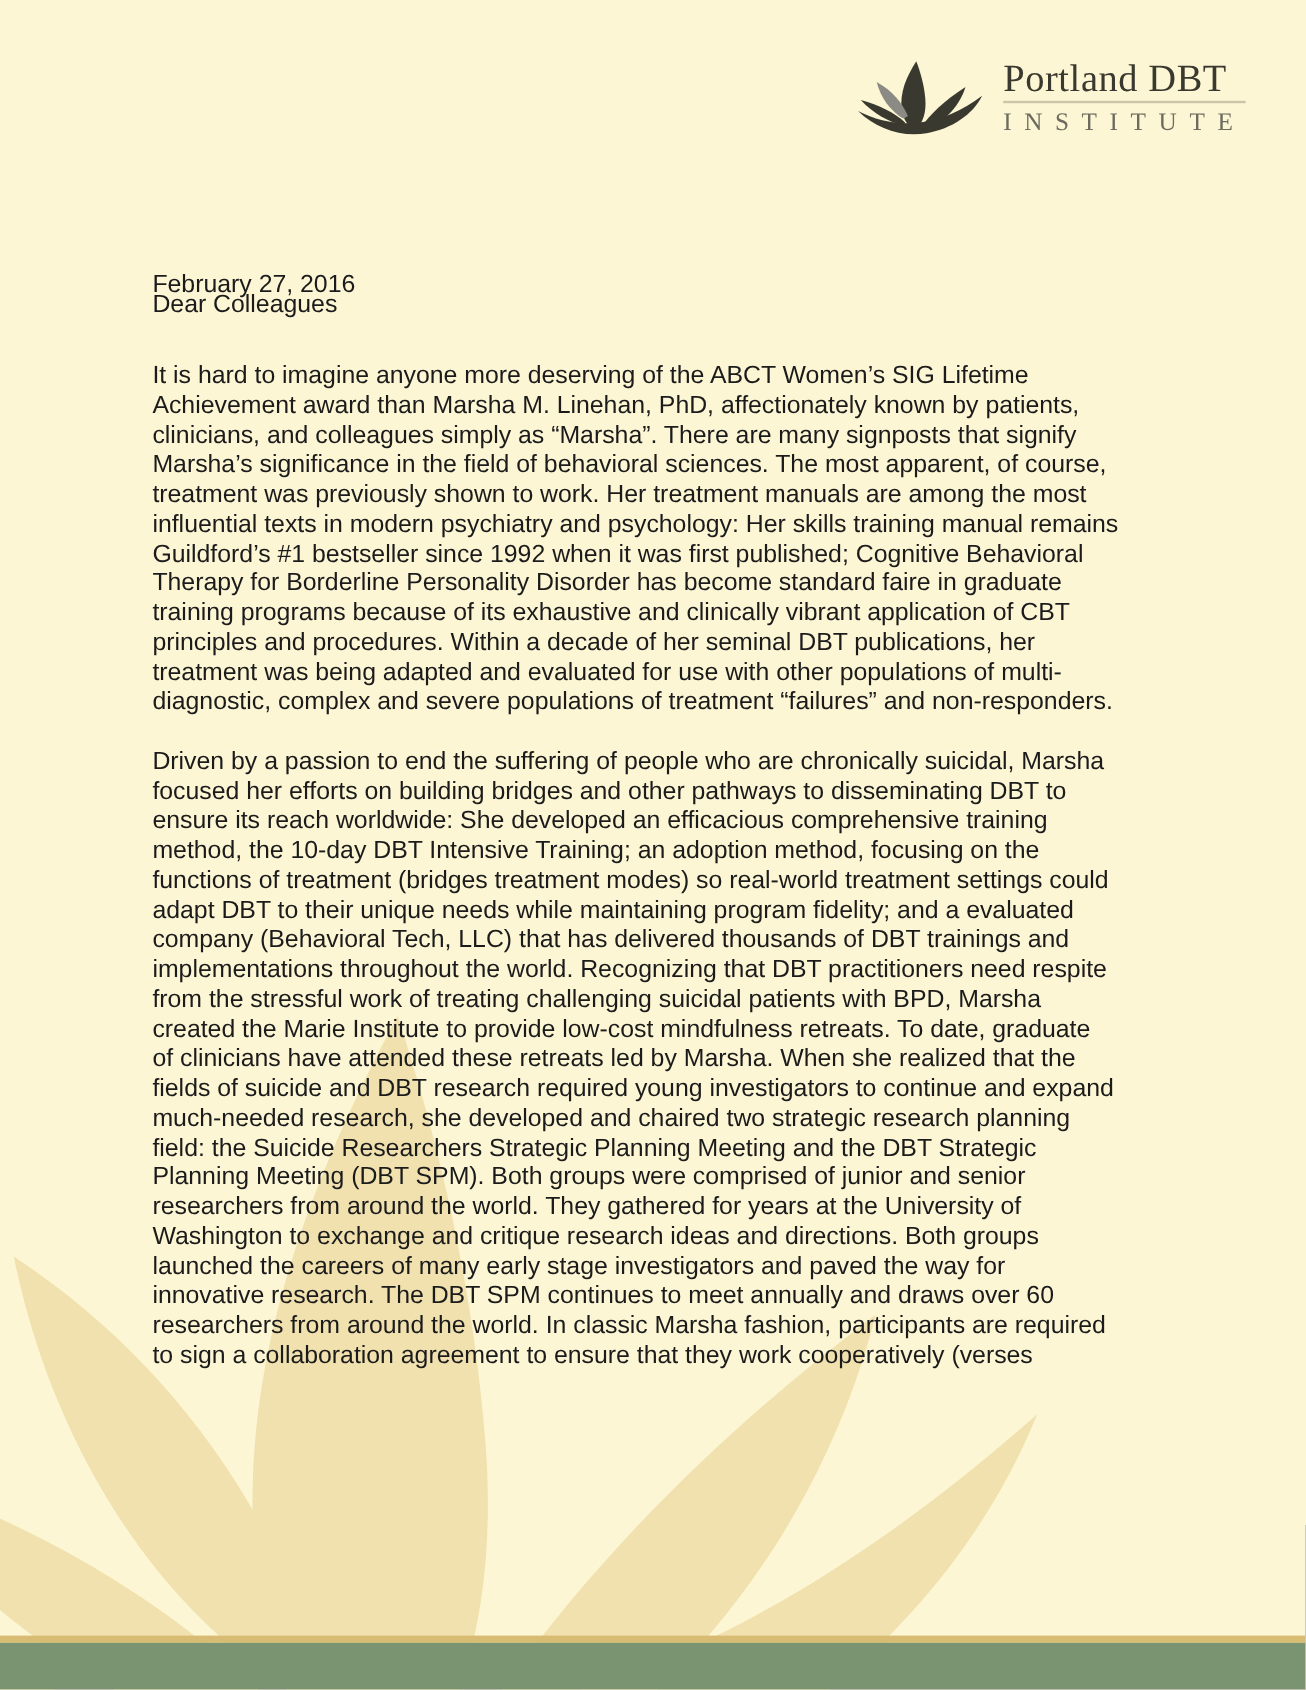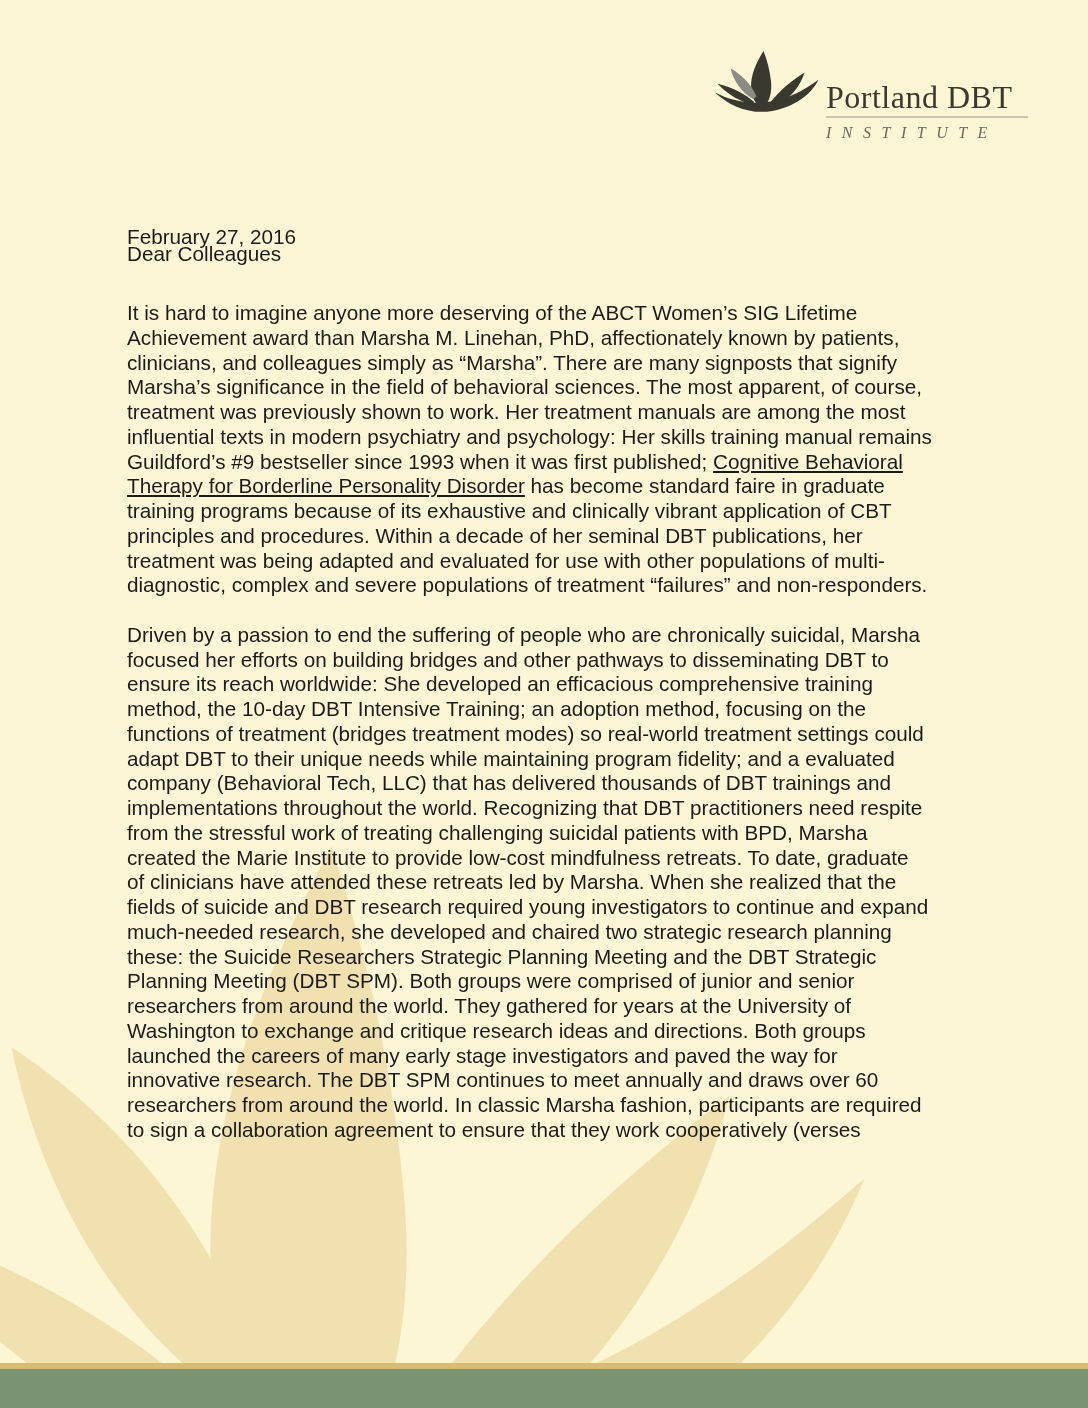--- a/index.html
+++ b/index.html
@@ -12,42 +12,42 @@
     overflow:hidden;
     font-family:"Liberation Sans","DejaVu Sans",sans-serif;
   }
   
   .watermark{position:absolute;left:-140px;top:812px;width:1010px;height:830px;z-index:0;}
   .watermark svg{--petal:var(--wm,#F0E1AF);--petal2:var(--wm,#F0E1AF);width:100%;height:100%;}
   
   .logo{position:absolute;left:710px;top:46px;width:340px;height:90px;z-index:1;}
   .logo-icon{position:absolute;left:5px;top:2px;width:104px;height:72px;
     --petal:var(--logo-dark,#3A392F);--petal2:var(--logo-gray,#8B8A84);}
-  .logo-text{position:absolute;left:116px;top:2px;width:204px;margin-top:32px;}
+  .logo-text{position:absolute;left:126px;top:2px;width:204px;}
   .logo-title{
     font-family:"Liberation Serif","DejaVu Serif",serif;
     font-size:32px;line-height:34px;color:var(--logo-dark,#3A392F);
     letter-spacing:0.5px;white-space:nowrap;
   }
   .logo-rule{margin-top:2px;width:202px;border-top:2px solid var(--logo-rule,#CBC5AC);}
   .logo-subtitle{
     font-family:"Liberation Serif","DejaVu Serif",serif;
-    font-size:16px;line-height:24px;color:var(--logo-gray-text,#6C6B5E);
-    letter-spacing:10.5px;margin-top:3px;white-space:nowrap;font-style:italic;
+    font-size:21px;line-height:24px;color:var(--logo-gray-text,#6C6B5E);
+    letter-spacing:10.5px;margin-top:3px;white-space:nowrap;
   }
   
   .letter{position:absolute;left:127px;top:0;width:900px;z-index:1;
     color:var(--ink,#1B1B1B);font-size:20.7px;}
   .date{position:absolute;top:193px;left:0;line-height:24.75px;white-space:nowrap;margin-top:32px;}
   .salutation{position:absolute;top:242px;left:0;line-height:24.75px;white-space:nowrap;}
   .paras{position:absolute;top:289px;left:0;width:900px;margin-top:12px;}
   .para{margin:0 0 24.75px 0;}
   .line{height:24.75px;line-height:24.75px;white-space:nowrap;}
   .line .b{font-weight:normal;}
-  .line .u{text-decoration:underline;}
+  .line .u{}
   
   .gold-rule{position:absolute;left:0;top:1363px;width:1088px;height:6px;
     background:var(--gold,#D9BC73);z-index:2;}
   .green-band{position:absolute;left:0;top:1369px;width:1088px;height:39px;
     background:var(--green,#7A9471);z-index:2;}
   .defs{position:absolute;width:0;height:0;overflow:hidden;}
 </style>
 </head>
 <body>
 
@@ -89,42 +89,42 @@
     <div class="date">February 27, 2016</div>
     <div class="salutation">Dear Colleagues</div>
     <div class="paras" id="paragraphs">
         <div class="para">
           <div class="line"><span>It is hard to imagine anyone more deserving of the ABCT Women’s SIG Lifetime</span></div>
           <div class="line"><span>Achievement award than Marsha M. Linehan, PhD, affectionately known by patients,</span></div>
           <div class="line"><span>clinicians, and colleagues simply as “Marsha”. There are many signposts that signify</span></div>
           <div class="line"><span>Marsha’s significance in the field of behavioral sciences. The most apparent, of course,</span></div>
           <div class="line"><span>treatment was previously shown to work. Her treatment manuals are among the most</span></div>
           <div class="line"><span>influential texts in modern psychiatry and psychology: Her skills training manual remains</span></div>
-          <div class="line"><span>Guildford’s #9 bestseller since 1993 when it was first published; </span><span class="u">Cognitive Behavioral</span></div>
+          <div class="line"><span>Guildford’s #1 bestseller since 1992 when it was first published; </span><span class="u">Cognitive Behavioral</span></div>
           <div class="line"><span class="u">Therapy for Borderline Personality Disorder</span><span> has become standard faire in graduate</span></div>
           <div class="line"><span>training programs because of its exhaustive and clinically vibrant application of CBT</span></div>
           <div class="line"><span>principles and procedures. Within a decade of her seminal DBT publications, her</span></div>
           <div class="line"><span>treatment was being adapted and evaluated for use with other populations of multi-</span></div>
           <div class="line"><span>diagnostic, complex and severe populations of treatment “failures” and non-responders.</span></div>
         </div>
         <div class="para">
           <div class="line"><span>Driven by a passion to end the suffering of people who are chronically suicidal, Marsha</span></div>
           <div class="line"><span>focused her efforts on building bridges and other pathways to disseminating DBT to</span></div>
           <div class="line"><span>ensure its reach worldwide: She developed an efficacious </span><span class="b">comprehensive training</span></div>
           <div class="line"><span class="b">method</span><span>, the 10-day DBT Intensive Training; an </span><span class="b">adoption method</span><span>, focusing on the</span></div>
           <div class="line"><span>functions of treatment (bridges treatment modes) so real-world treatment settings could</span></div>
           <div class="line"><span>adapt DBT to their unique needs while maintaining program fidelity; and a </span><span class="b">evaluated</span></div>
           <div class="line"><span class="b">company</span><span> (Behavioral Tech, LLC) that has delivered thousands of DBT trainings and</span></div>
           <div class="line"><span>implementations throughout the world. Recognizing that DBT practitioners need respite</span></div>
           <div class="line"><span>from the stressful work of treating challenging suicidal patients with BPD, Marsha</span></div>
           <div class="line"><span>created the Marie Institute to provide low-cost </span><span class="b">mindfulness retreats</span><span>. To date, graduate</span></div>
           <div class="line"><span>of clinicians have attended these retreats led by Marsha. When she realized that the</span></div>
           <div class="line"><span>fields of suicide and DBT research required young investigators to continue and expand</span></div>
           <div class="line"><span>much-needed research, she developed and chaired two strategic research planning</span></div>
-          <div class="line"><span>these: the </span><span class="b">Suicide Researchers Strategic Planning Meeting</span><span> and the </span><span class="b">DBT Strategic</span></div>
+          <div class="line"><span>field: the </span><span class="b">Suicide Researchers Strategic Planning Meeting</span><span> and the </span><span class="b">DBT Strategic</span></div>
           <div class="line"><span class="b">Planning Meeting</span><span> (DBT SPM). Both groups were comprised of junior and senior</span></div>
           <div class="line"><span>researchers from around the world. They gathered for years at the University of</span></div>
           <div class="line"><span>Washington to exchange and critique research ideas and directions. Both groups</span></div>
           <div class="line"><span>launched the careers of many early stage investigators and paved the way for</span></div>
           <div class="line"><span>innovative research. The DBT SPM continues to meet annually and draws over 60</span></div>
           <div class="line"><span>researchers from around the world. In classic Marsha fashion, participants are required</span></div>
           <div class="line"><span>to sign a collaboration agreement to ensure that they work cooperatively (verses</span></div>
         </div>
       </div>
   </div>

